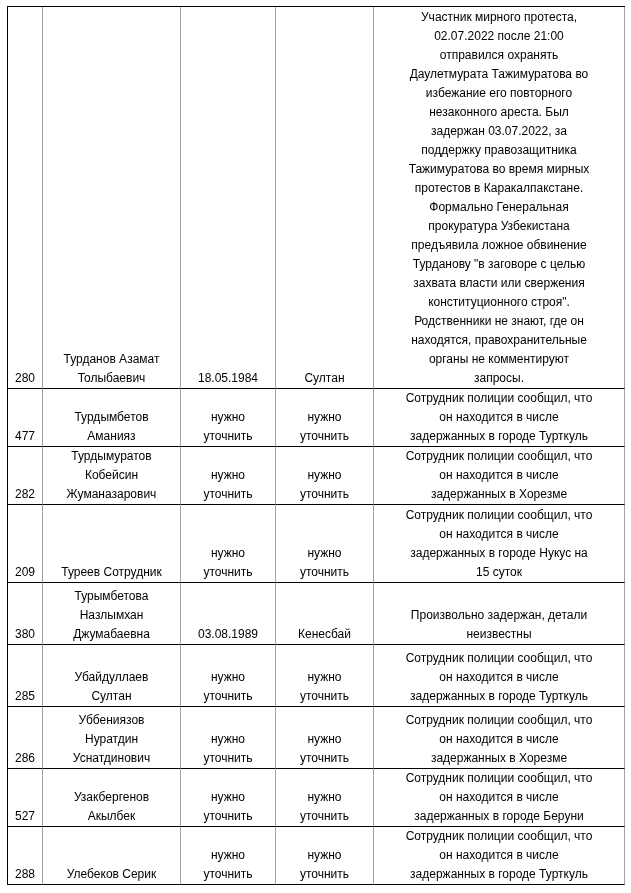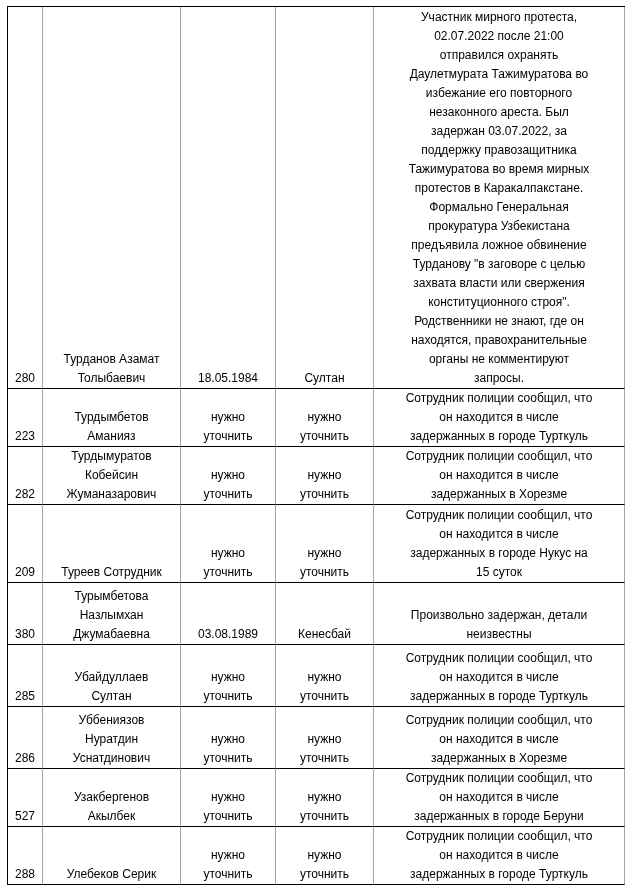--- a/index.html
+++ b/index.html
@@ -89,21 +89,21 @@
 предъявила ложное обвинение
 Турданову "в заговоре с целью
 захвата власти или свержения
 конституционного строя".
 Родственники не знают, где он
 находятся, правохранительные
 органы не комментируют
 запросы.</td>
       </tr>
       <tr class="r1">
-        <td class="c-num">223</td>
+        <td class="c-num">477</td>
         <td class="c-name">Турдымбетов
 Аманияз</td>
         <td class="c-birth">нужно
 уточнить</td>
         <td class="c-place">нужно
 уточнить</td>
         <td class="c-details">Сотрудник полиции сообщил, что
 он находится в числе
 задержанных в городе Турткуль</td>
       </tr>

